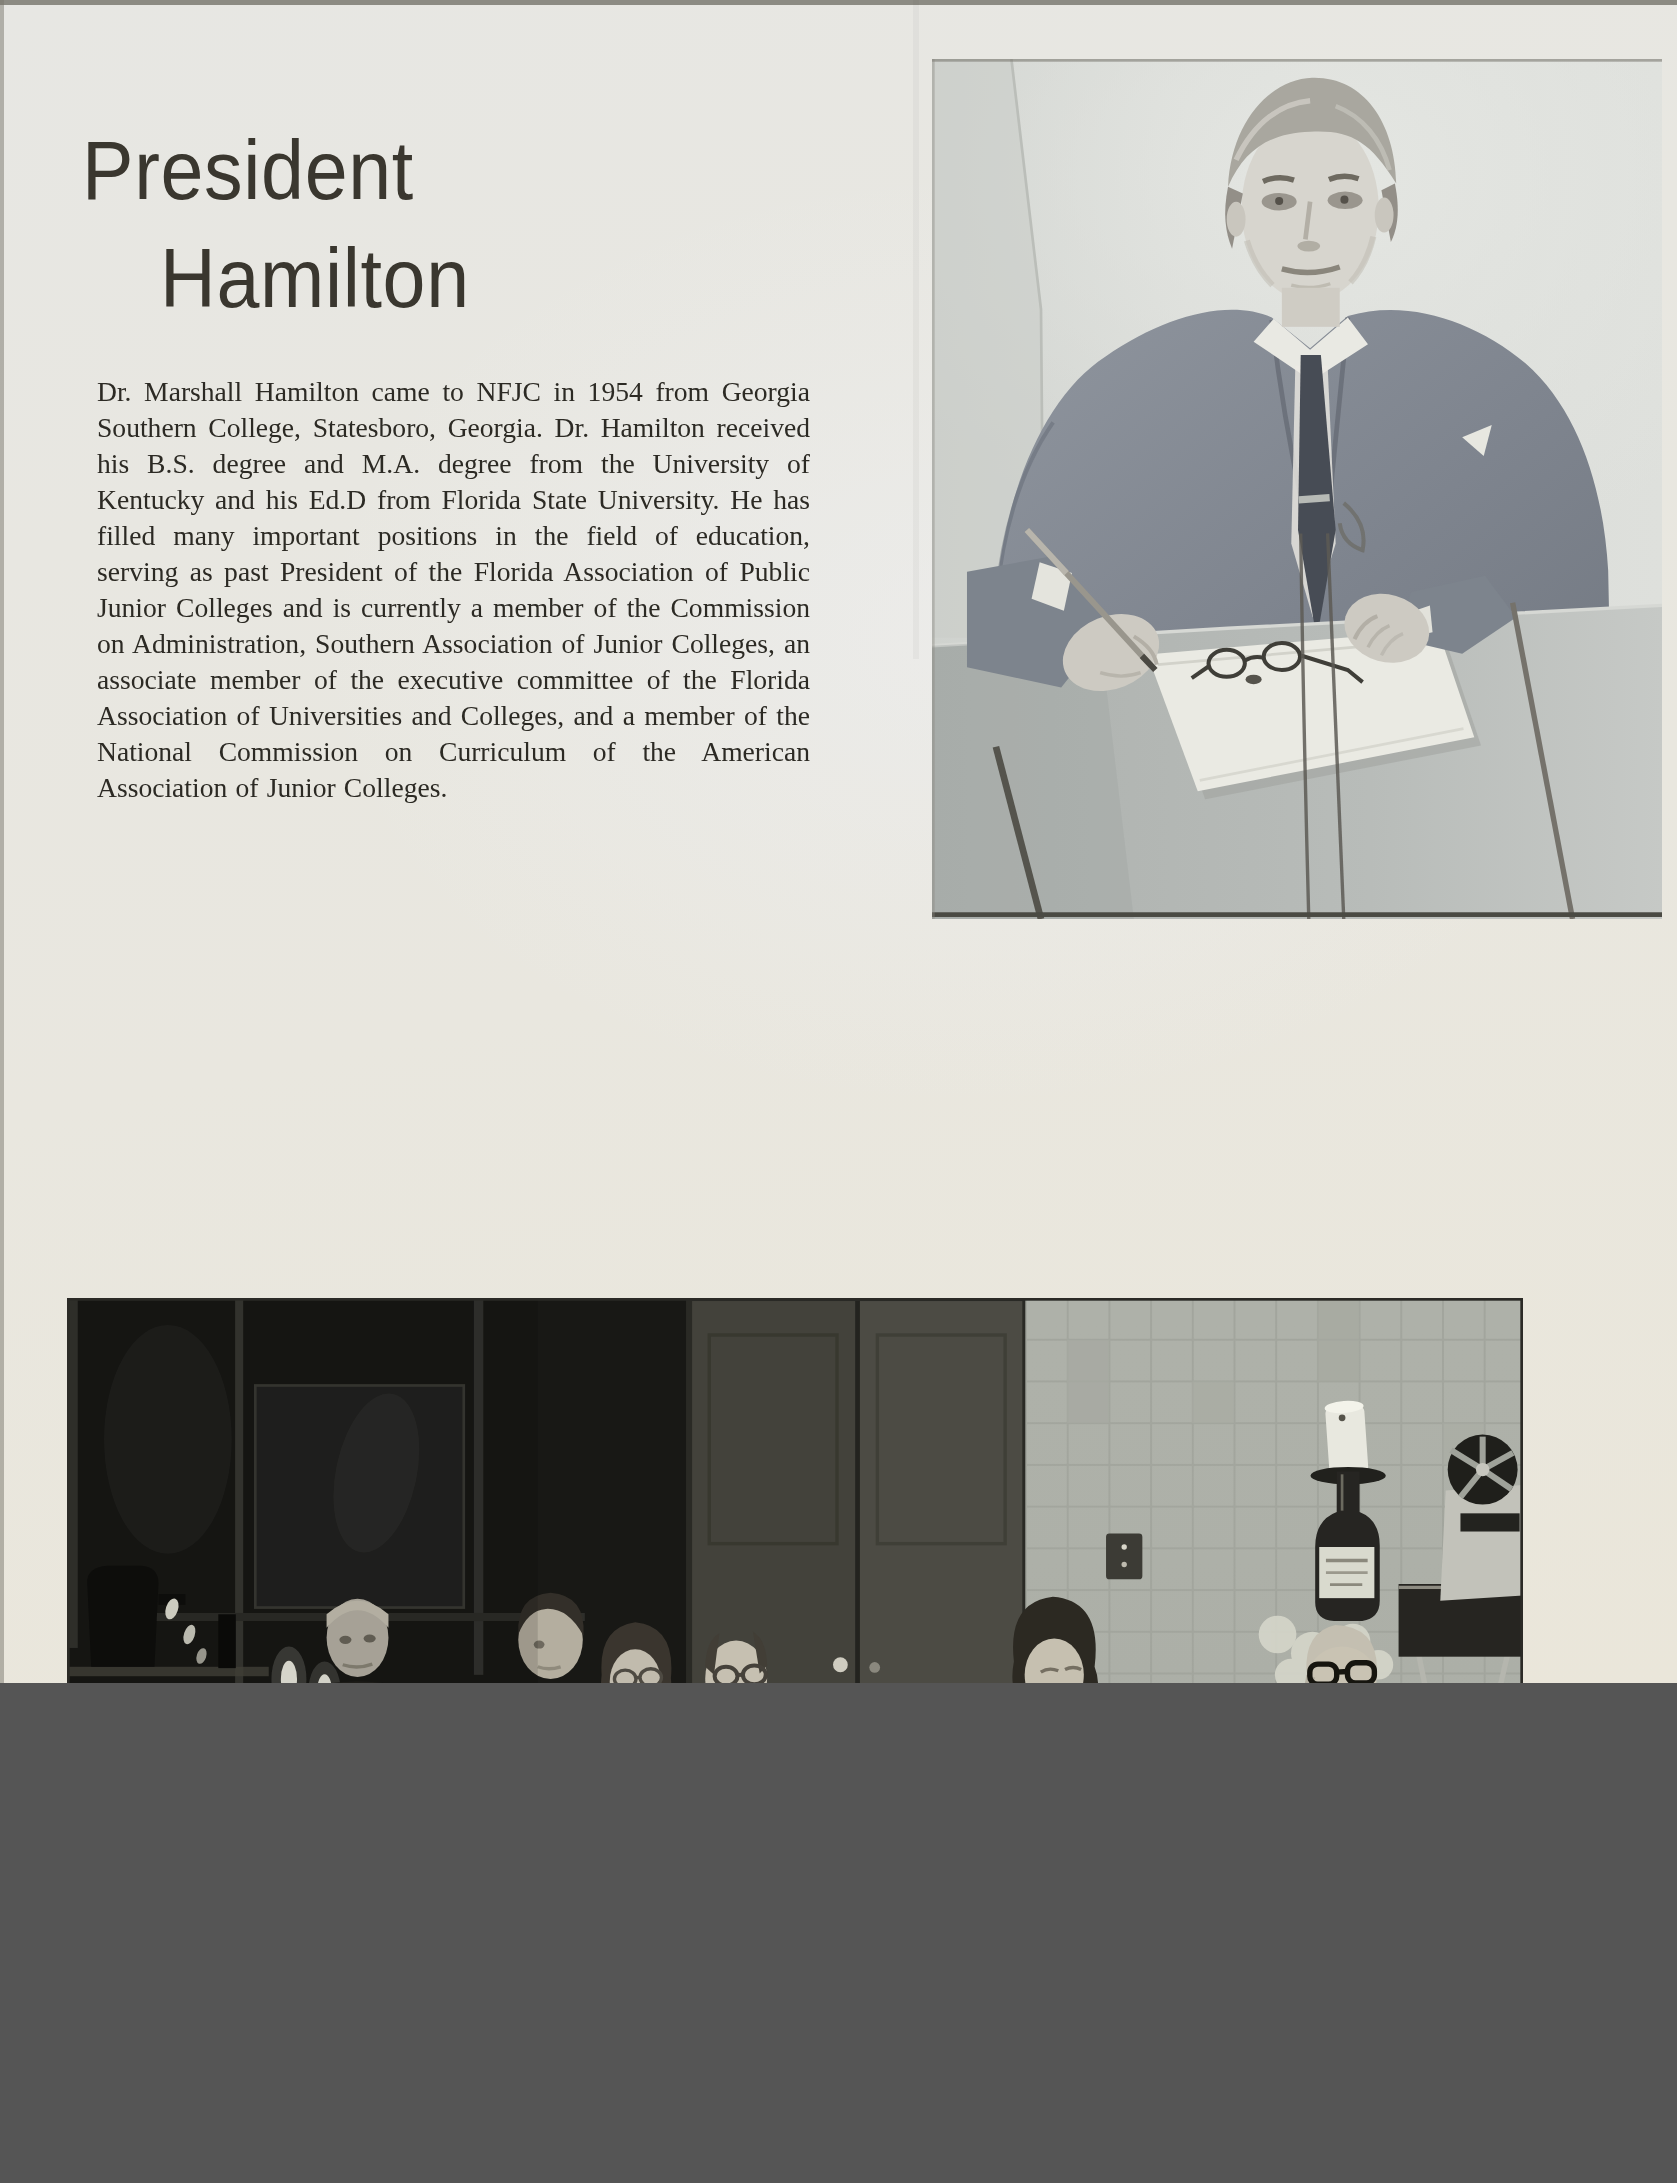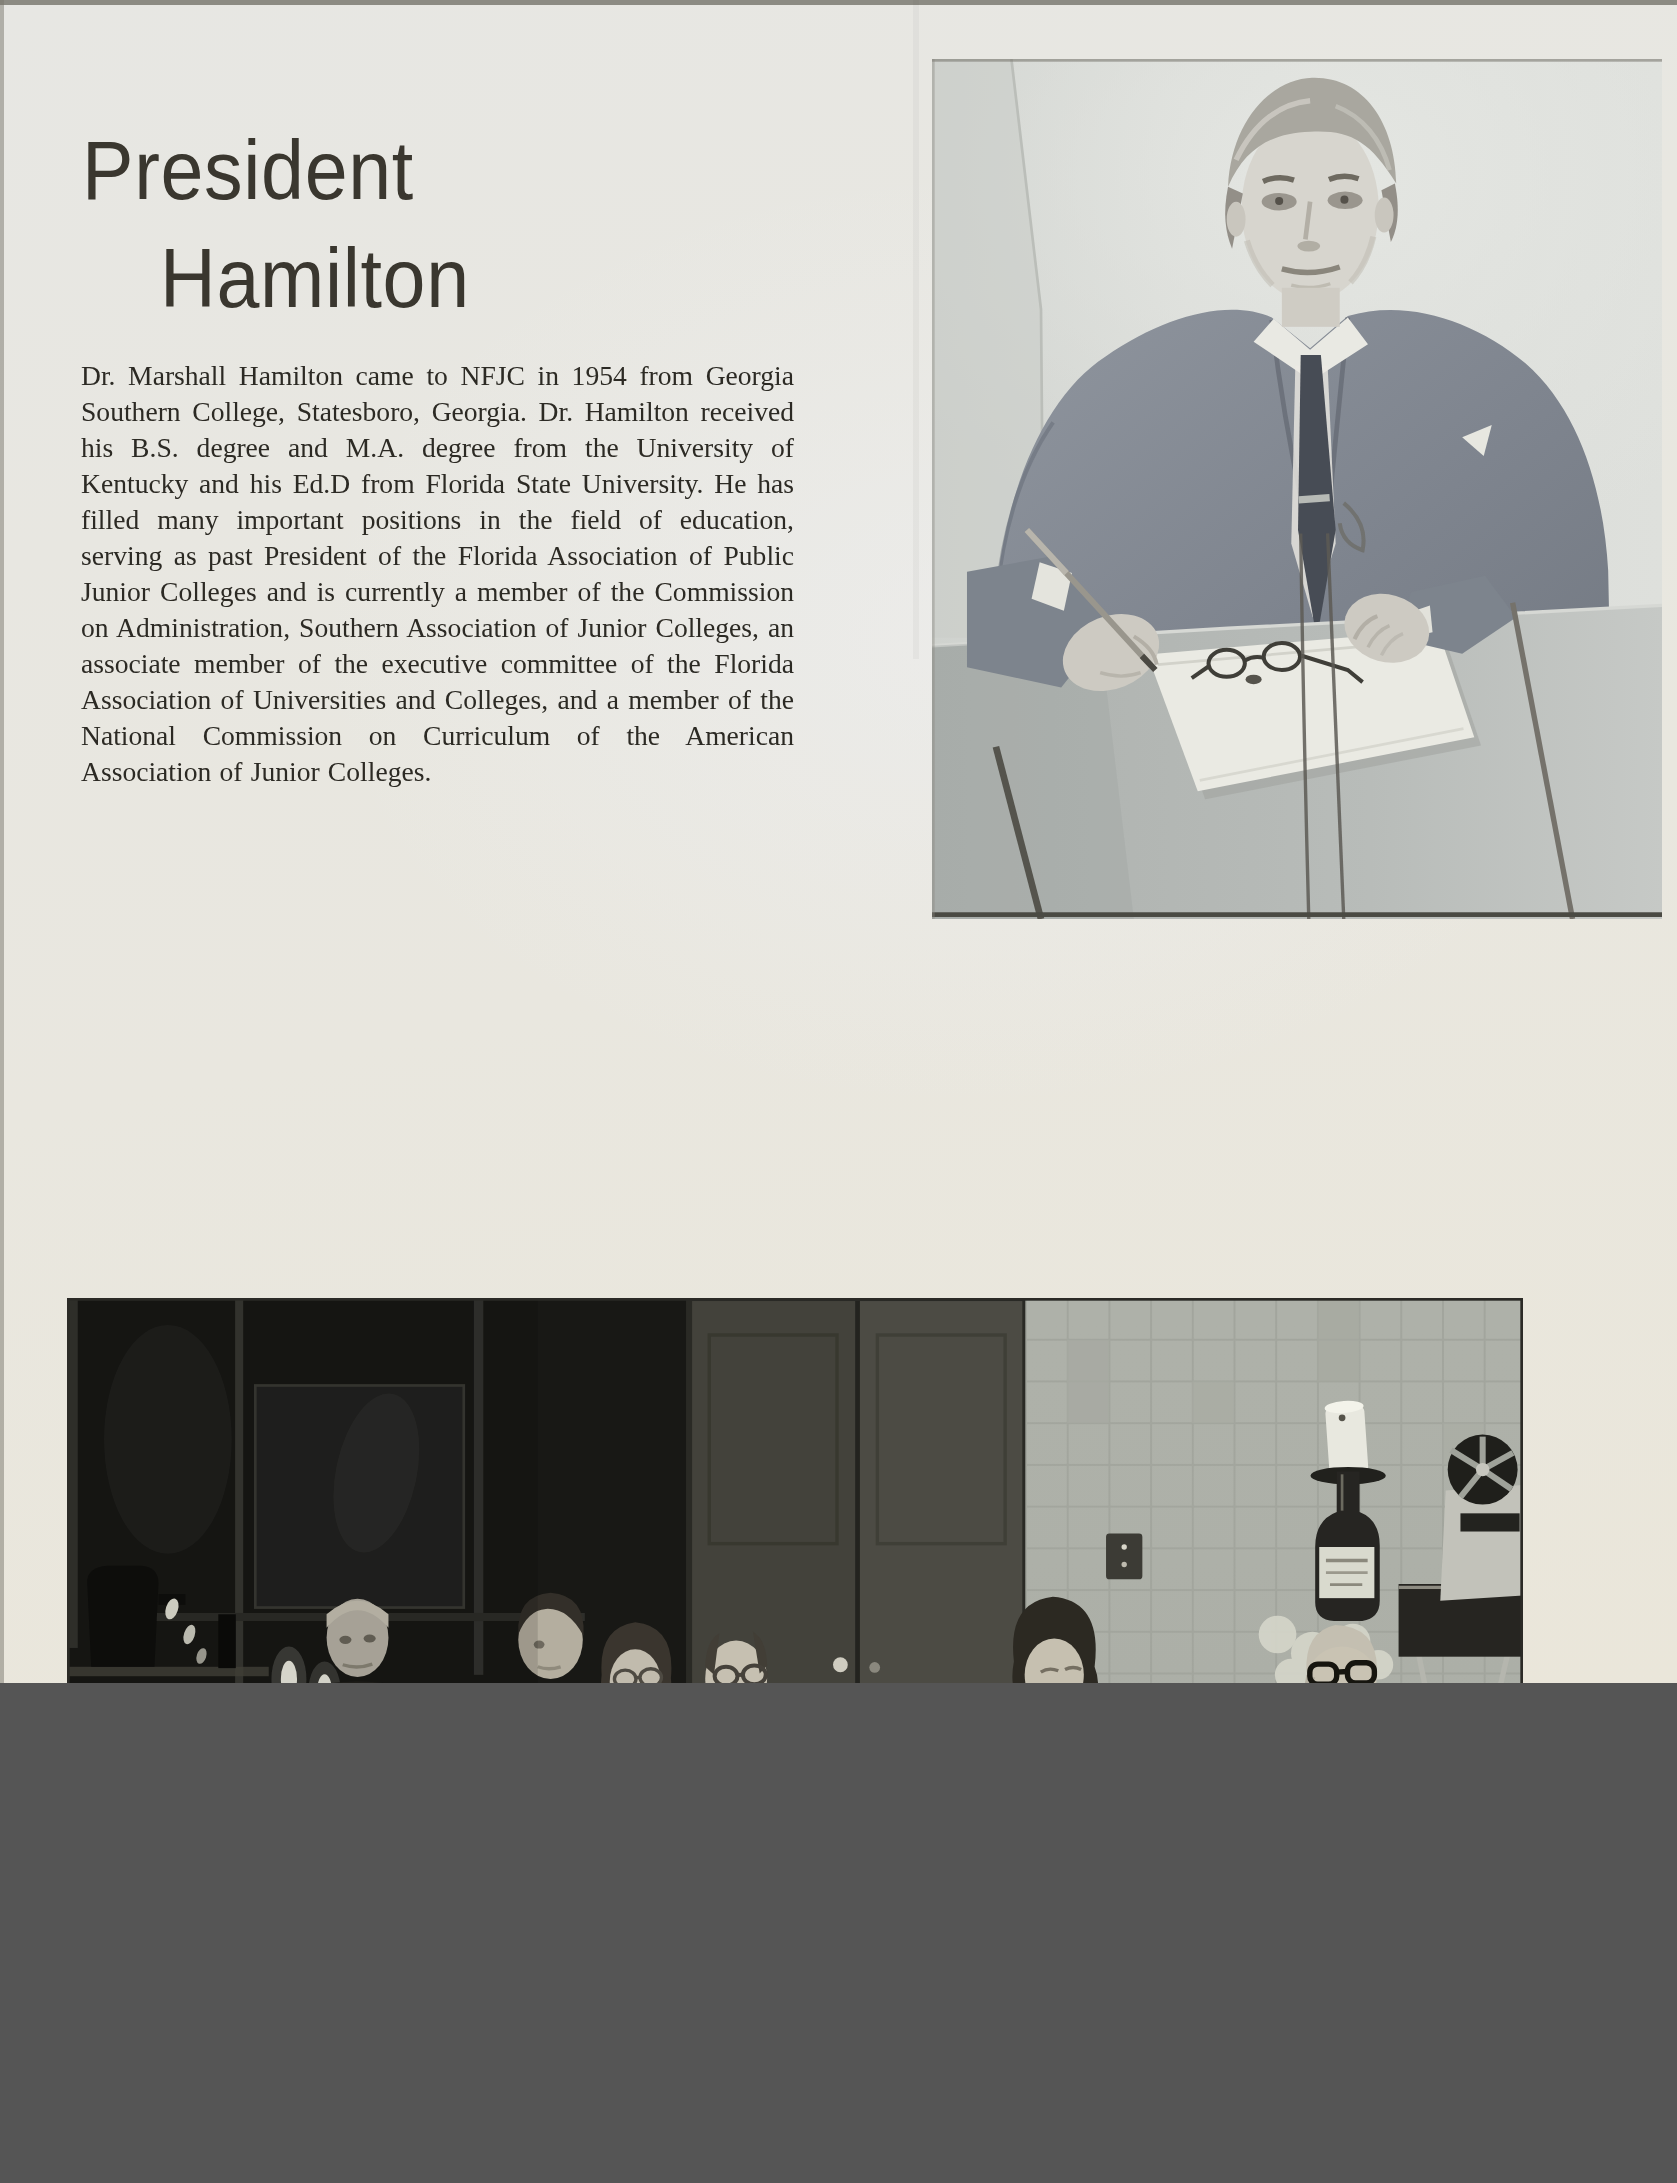--- a/index.html
+++ b/index.html
@@ -32,21 +32,21 @@
     color:#3a372f;
     white-space:nowrap;
     transform:scaleX(.93);
     transform-origin:left top;
   }
   .title-line.l1{left:82px;top:129px;}
   .title-line.l2{left:160px;top:237px;}
 
   .body-text{
     position:absolute;left:81px;top:358px;width:713px;
-    margin:0;
+    margin:16px;
     font-size:27.6px;line-height:36px;
     text-align:justify;
     word-spacing:1.3px;
     color:#2c2a24;
     hyphens:auto;
   }
 
   .photo{position:absolute;margin:0;padding:0;}
   .photo svg{display:block;width:100%;height:100%;}
   .photo-top{left:932px;top:59px;width:730px;height:860px;}

